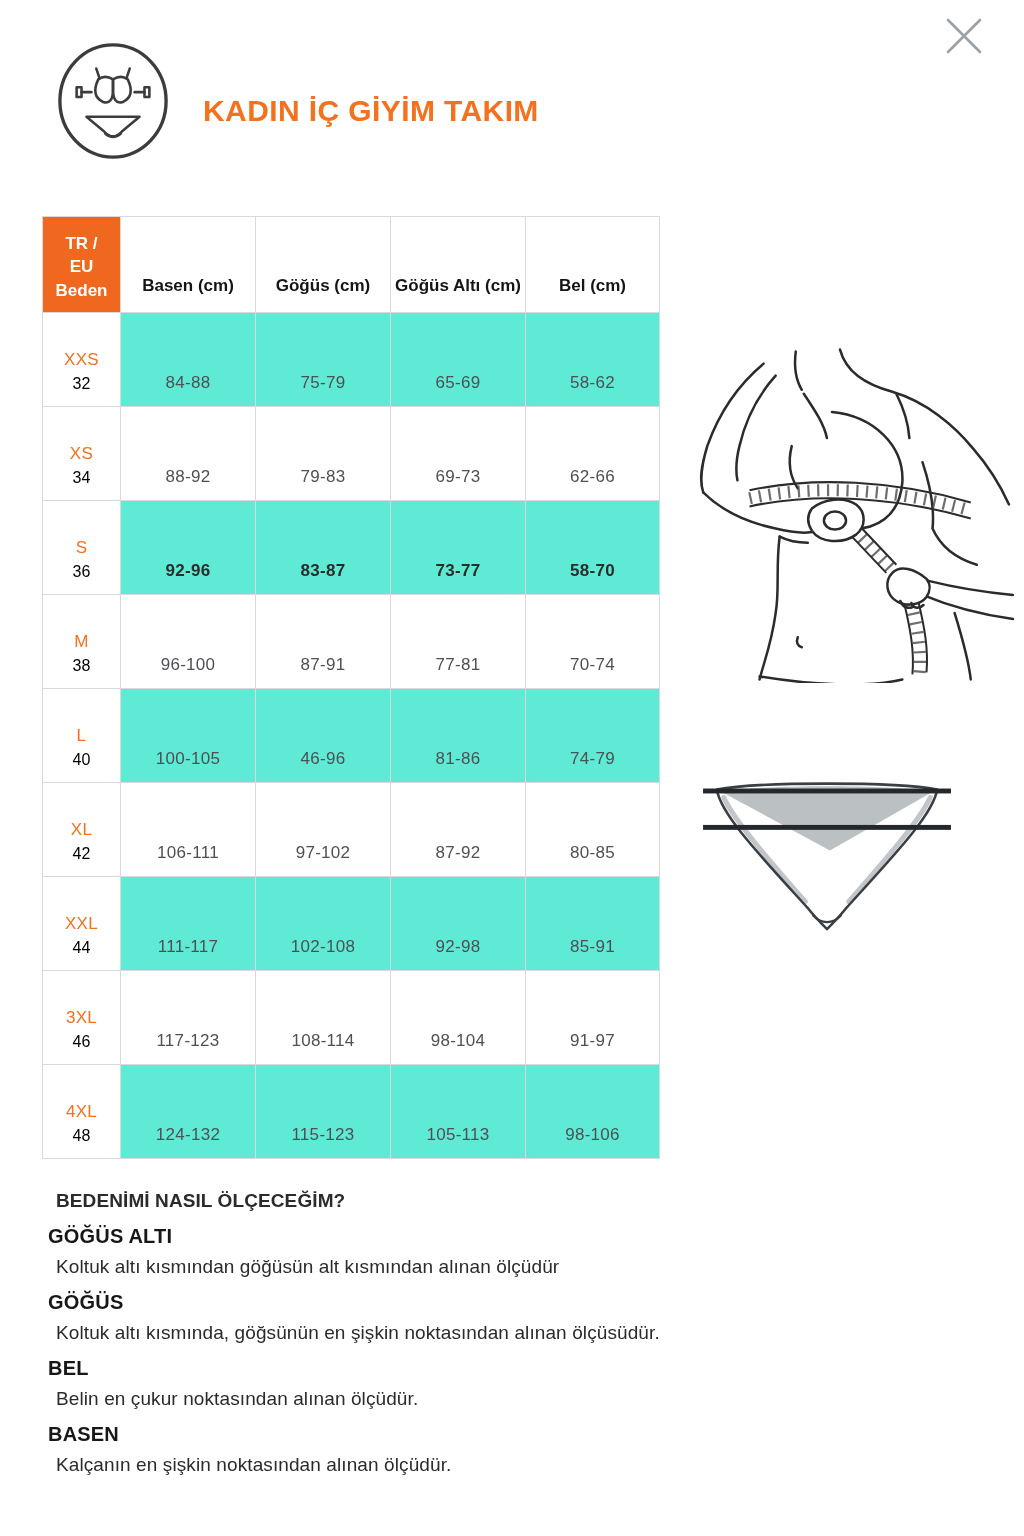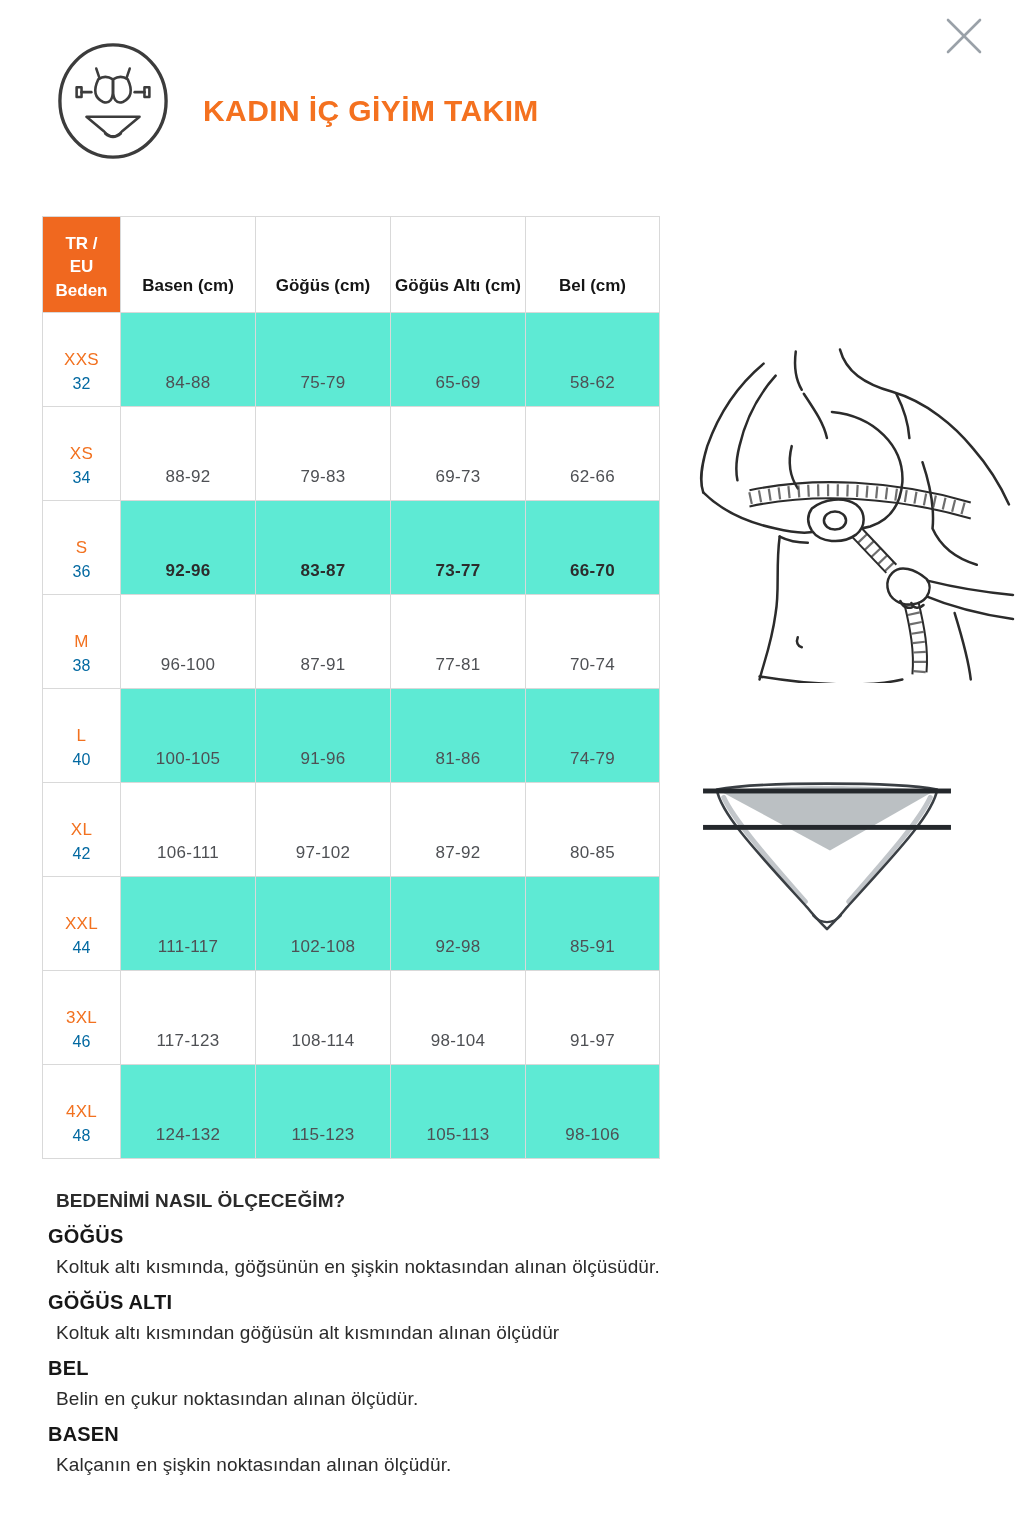--- a/index.html
+++ b/index.html
@@ -33,21 +33,21 @@
   }
   .size-table thead tr{height:96px;}
   .size-table tbody tr{height:94px;}
   .corner-cell{
     background:#f0681f !important;color:#ffffff;font-weight:bold;font-size:17px;
     line-height:1.38;padding-bottom:10px !important;
   }
   .col-head{font-size:17px;font-weight:bold;color:#151515;line-height:1.45;}
   .label-cell{padding-bottom:10px !important;line-height:1.5;}
   .size-code{display:block;font-size:17px;font-weight:normal;color:#f2711f;letter-spacing:.3px;}
-  .size-eu{display:block;font-size:16px;font-weight:normal;color:#0369a1;}
+  .size-eu{display:block;font-size:16px;font-weight:normal;color:#000000;}
   .value-cell{font-size:17px;color:#4e5054;letter-spacing:.3px;font-weight:normal;}
   tr.alt td{background:#5eead4;margin-left:22px;}
   tr.highlight td{font-weight:bold;color:#2c2c2c;}
 
   
   .bust-illo{position:absolute;left:663px;top:348px;width:352px;height:335px;}
   .panty-illo{position:absolute;left:698px;top:760px;width:258px;height:182px;}
 
   
   .guide{position:absolute;left:48px;top:1182px;width:780px;}
@@ -129,39 +129,39 @@
     <td class="value-cell">62-66</td>
   </tr>
       <tr class="size-row alt highlight">
     <th class="label-cell">
       <span class="size-code">S</span>
       <span class="size-eu">36</span>
     </th>
     <td class="value-cell">92-96</td>
     <td class="value-cell">83-87</td>
     <td class="value-cell">73-77</td>
-    <td class="value-cell">66-70</td>
+    <td class="value-cell">58-70</td>
   </tr>
       <tr class="size-row">
     <th class="label-cell">
       <span class="size-code">M</span>
       <span class="size-eu">38</span>
     </th>
     <td class="value-cell">96-100</td>
     <td class="value-cell">87-91</td>
     <td class="value-cell">77-81</td>
     <td class="value-cell">70-74</td>
   </tr>
       <tr class="size-row alt">
     <th class="label-cell">
       <span class="size-code">L</span>
       <span class="size-eu">40</span>
     </th>
     <td class="value-cell">100-105</td>
-    <td class="value-cell">91-96</td>
+    <td class="value-cell">46-96</td>
     <td class="value-cell">81-86</td>
     <td class="value-cell">74-79</td>
   </tr>
       <tr class="size-row">
     <th class="label-cell">
       <span class="size-code">XL</span>
       <span class="size-eu">42</span>
     </th>
     <td class="value-cell">106-111</td>
     <td class="value-cell">97-102</td>
@@ -262,28 +262,28 @@
   <path d="M116,158 C124,167 136,167 144,158" fill="none" stroke="#3a3f44" stroke-width="2.4" stroke-linecap="round"></path>
 
   <rect x="4" y="29" width="252" height="5" fill="#24282c"></rect>
   <rect x="4" y="66" width="252" height="5" fill="#24282c"></rect>
 </svg>
 
 <div class="guide">
   <p class="guide-title">BEDENİMİ NASIL ÖLÇECEĞİM?</p>
 
   <div>
+    <h3>GÖĞÜS ALTI</h3>
+    <p>Koltuk altı kısmından göğüsün alt kısmından alınan ölçüdür</p>
+  </div>
+  <div>
     <h3>GÖĞÜS</h3>
     <p>Koltuk altı kısmında, göğsünün en şişkin noktasından alınan ölçüsüdür.</p>
   </div>
   <div>
-    <h3>GÖĞÜS ALTI</h3>
-    <p>Koltuk altı kısmından göğüsün alt kısmından alınan ölçüdür</p>
-  </div>
-  <div>
     <h3>BEL</h3>
     <p>Belin en çukur noktasından alınan ölçüdür.</p>
   </div>
   <div>
     <h3>BASEN</h3>
     <p>Kalçanın en şişkin noktasından alınan ölçüdür.</p>
   </div>
 </div>
 
 </body></html>

